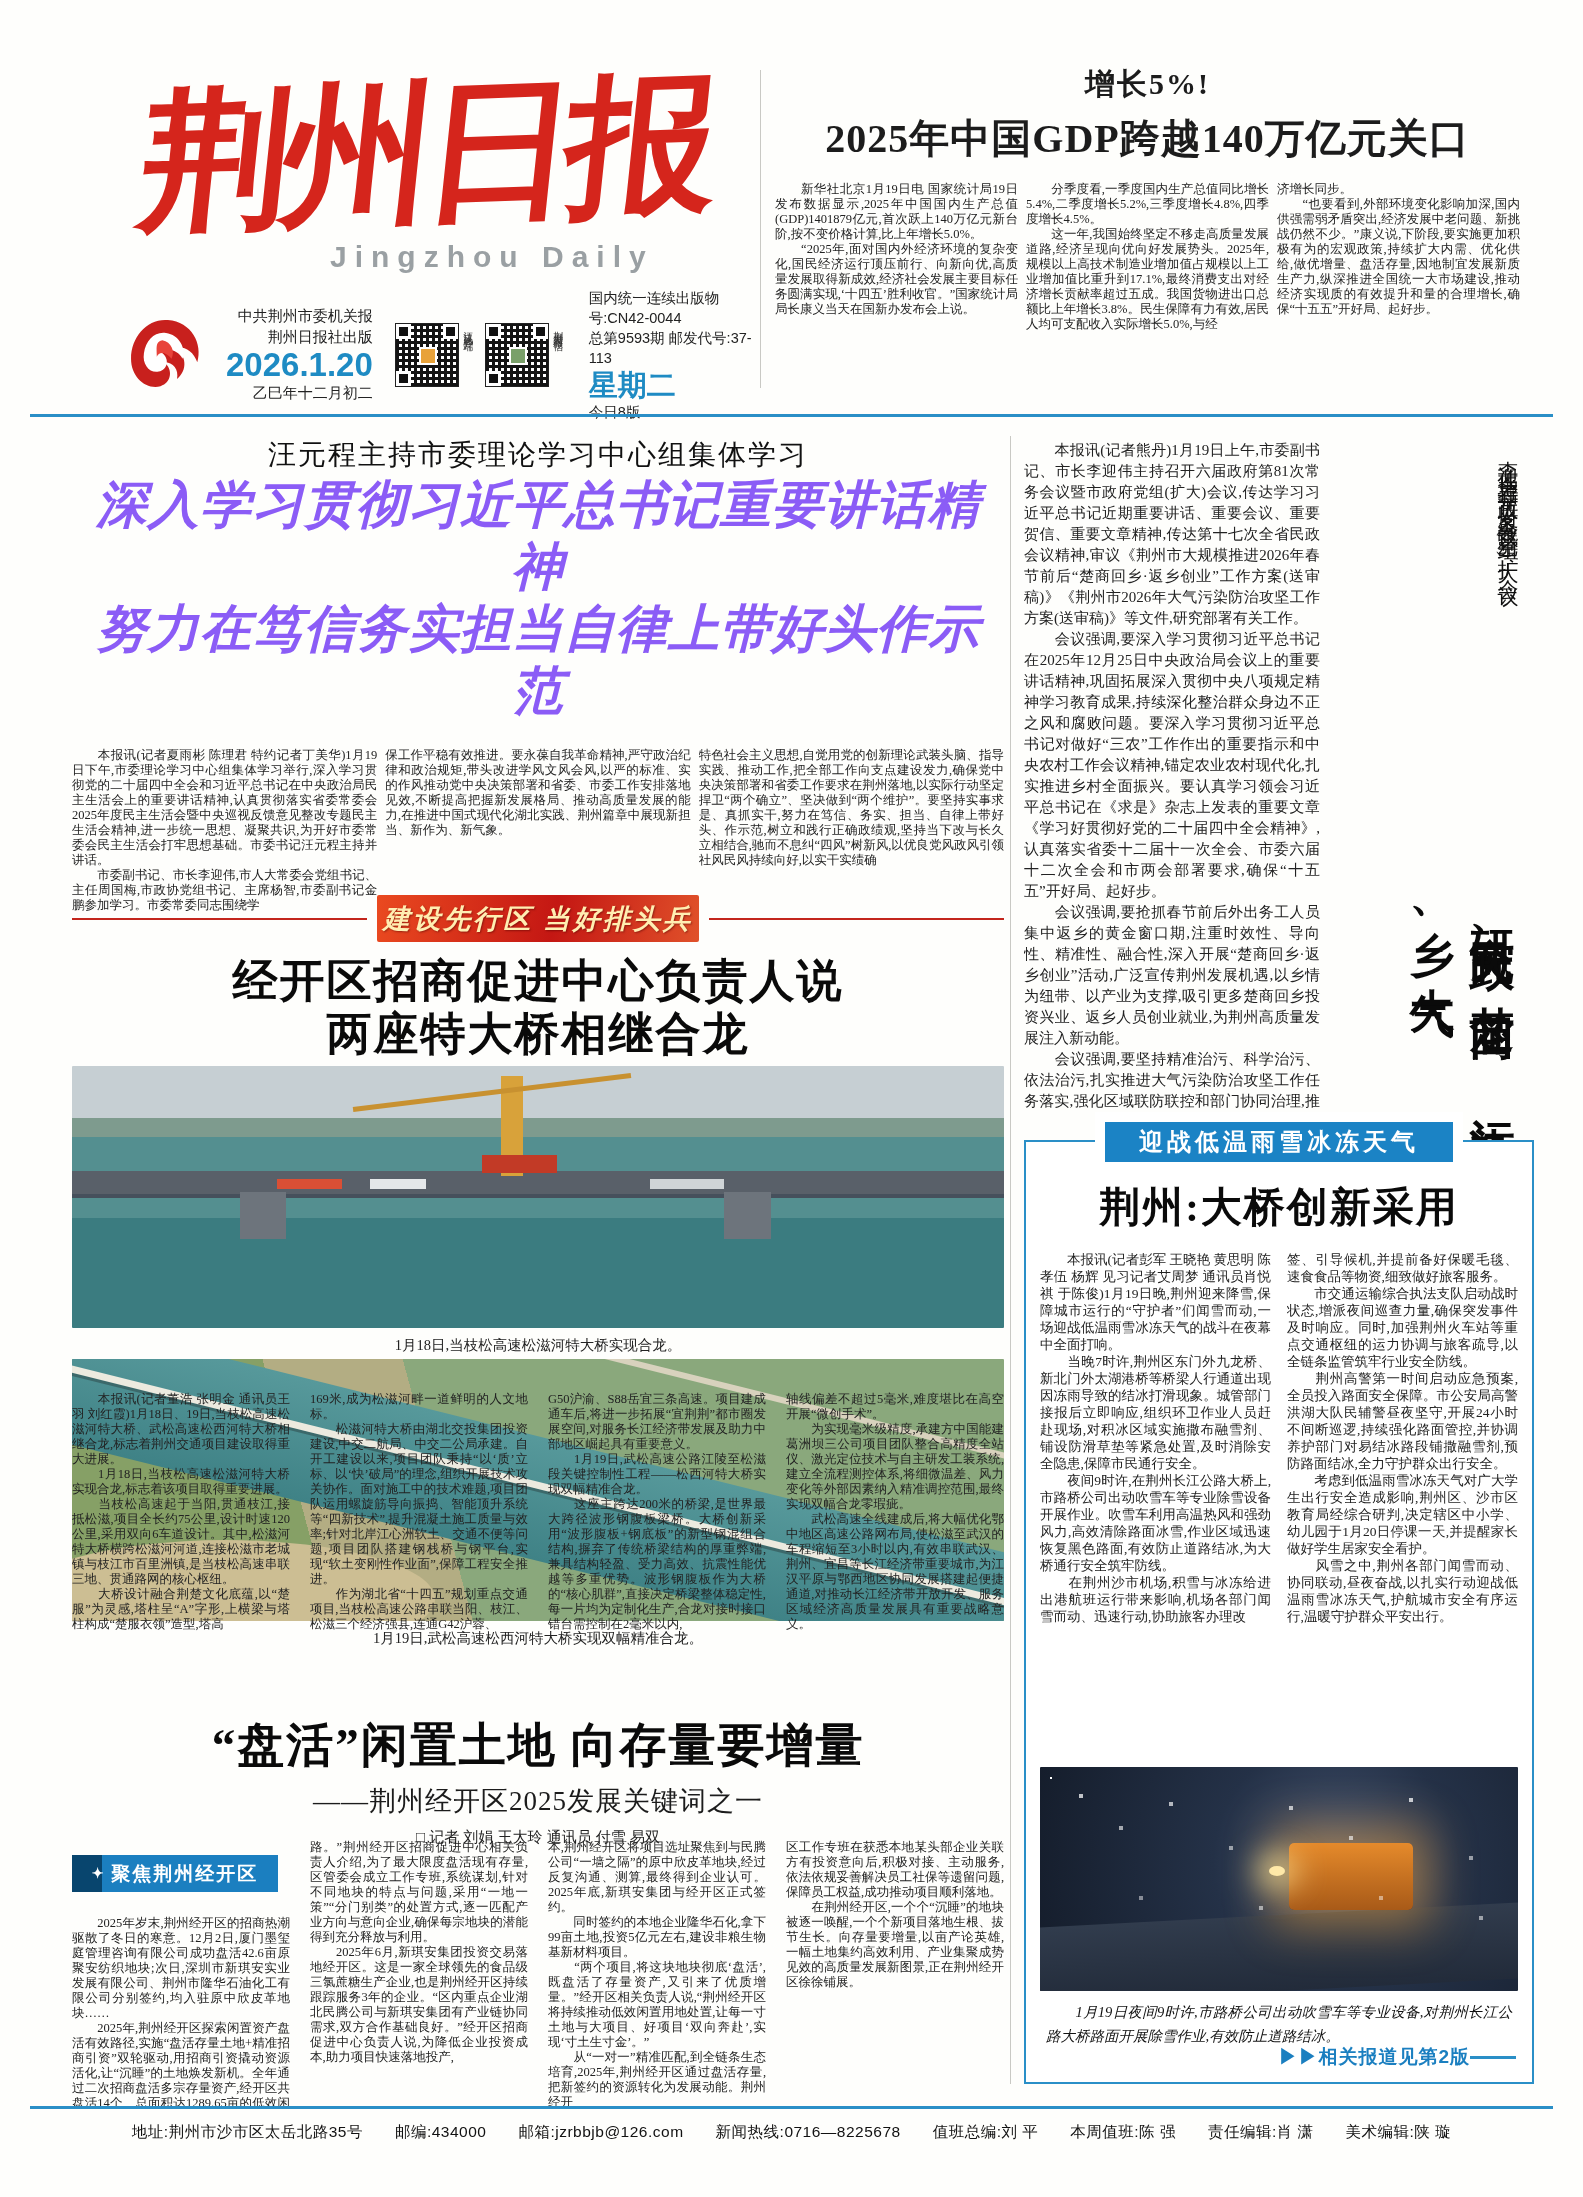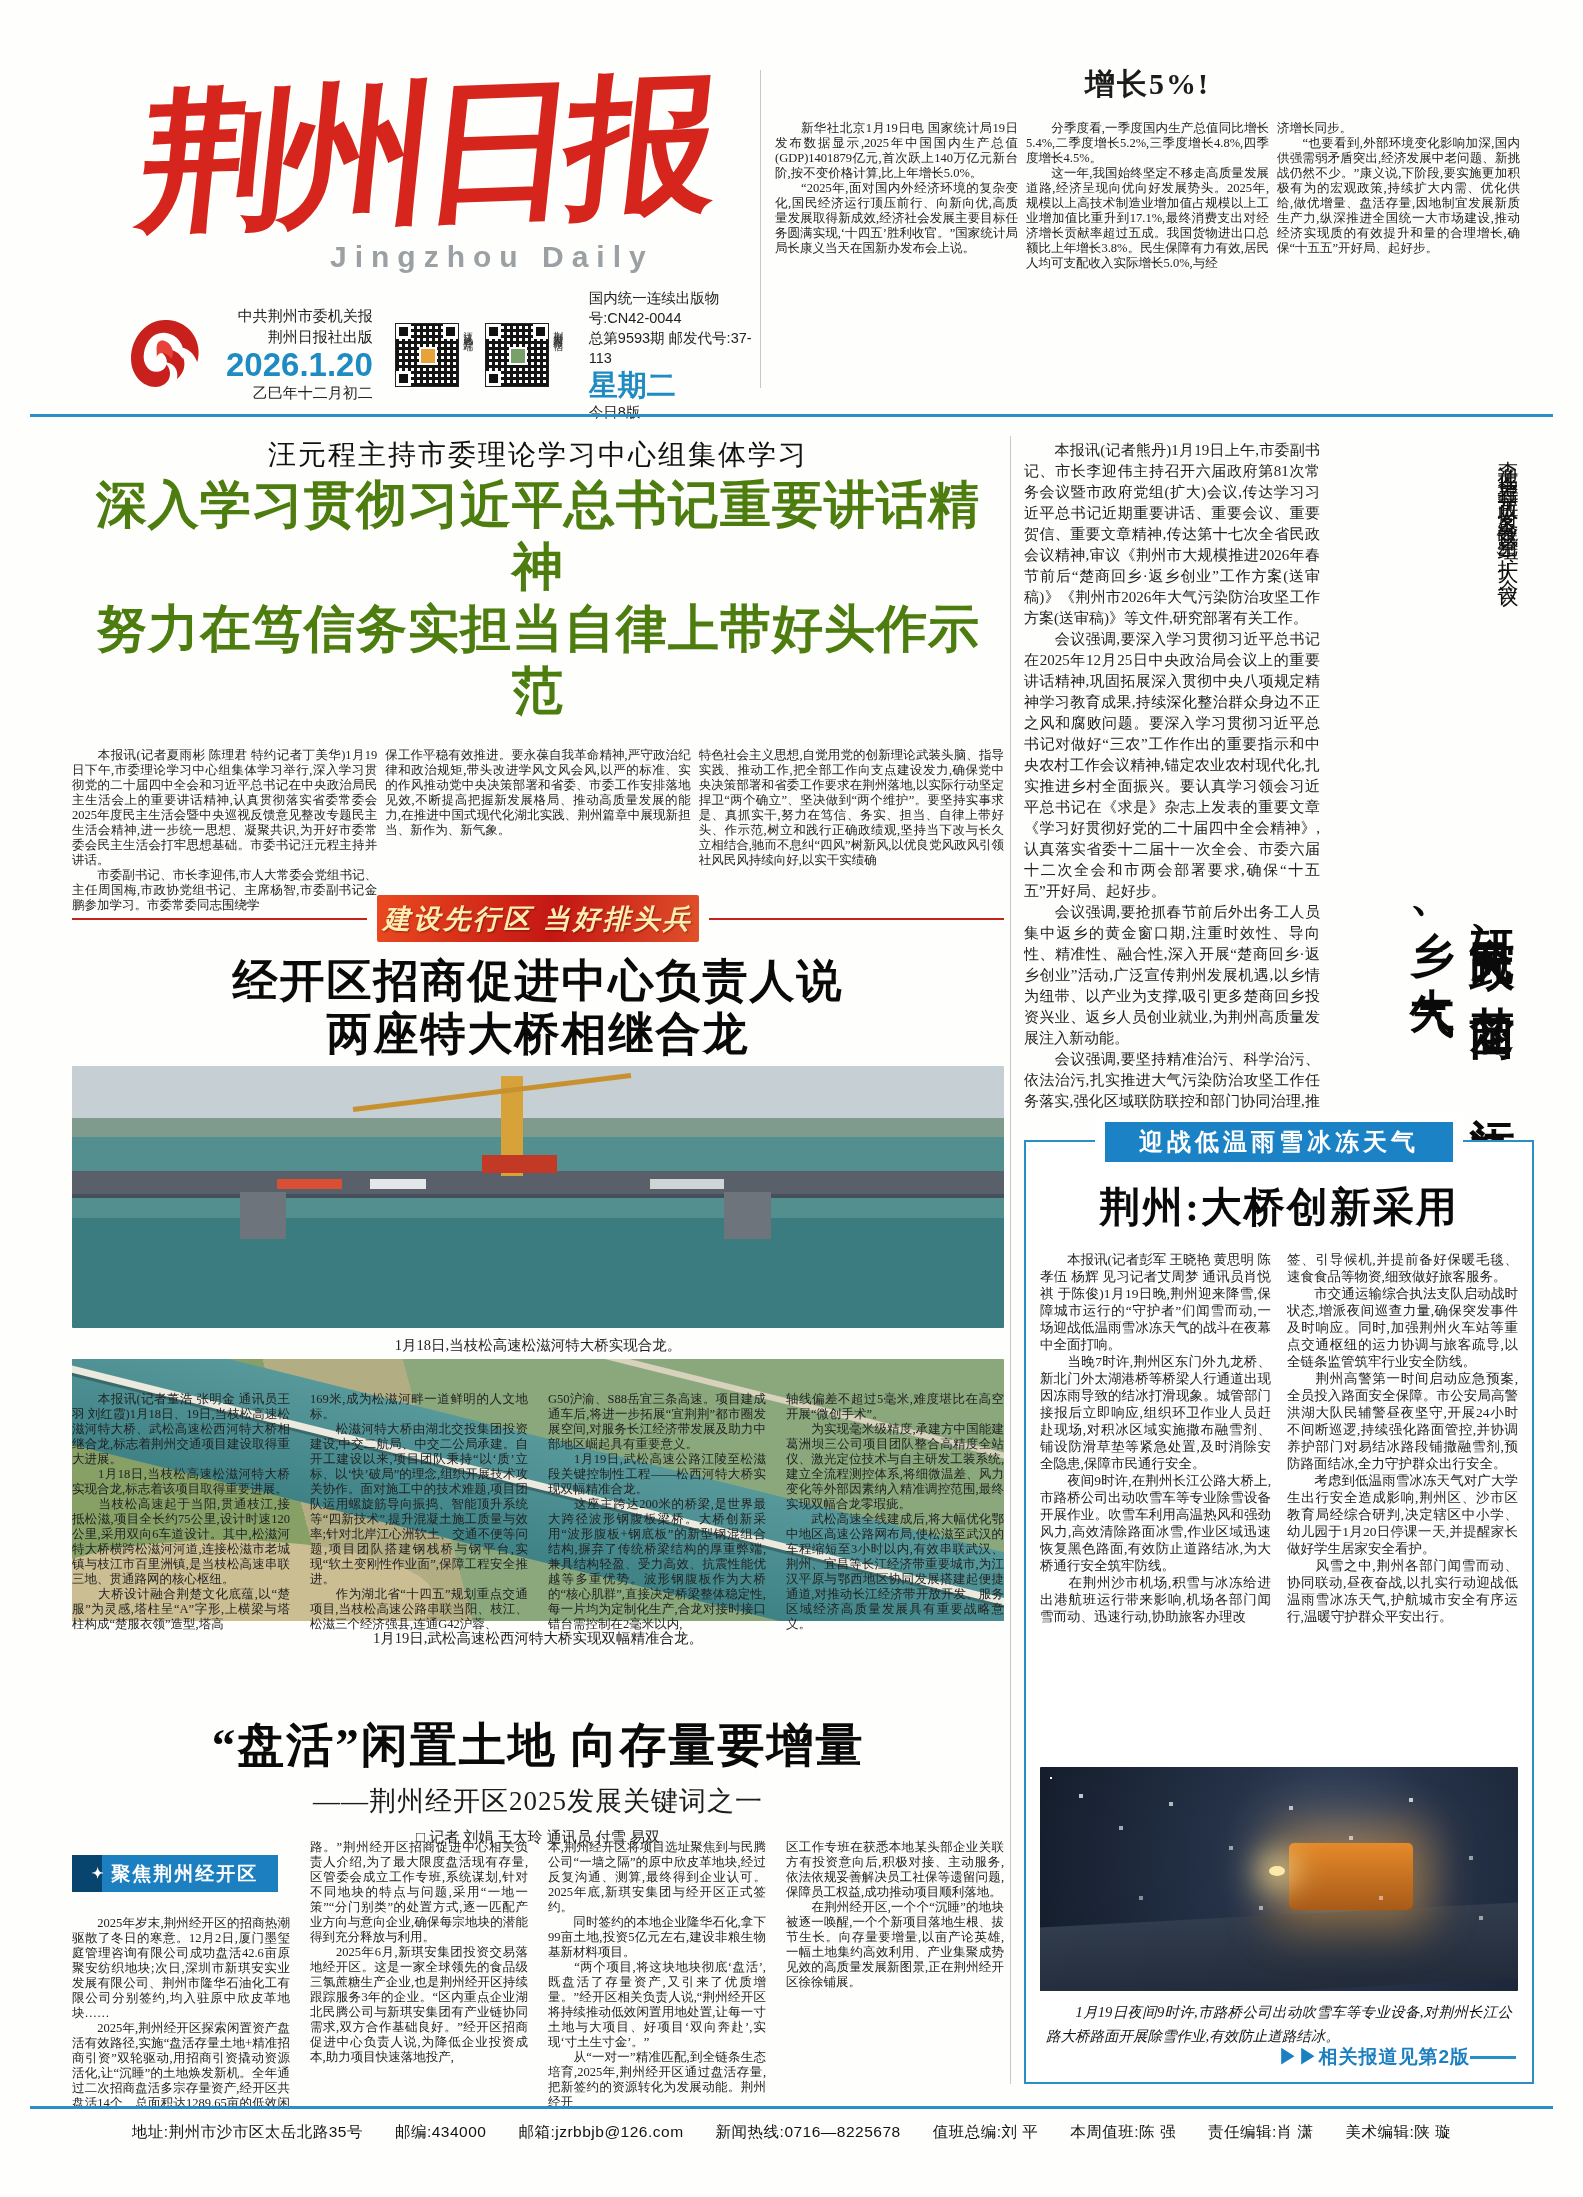--- a/index.html
+++ b/index.html
@@ -52,21 +52,21 @@
   .coltext{ flex:1; text-align:justify; white-space:pre-line; overflow:hidden;
     font-size:12.5px; line-height:15px; color:#222; }
   .gdp .coltext{ height:208px; }
   .vdiv{ position:absolute; background:#c9c9c4; width:1px; }
   .rule-blue{ position:absolute; left:30px; width:1523px; height:3px; background:#2a8fc7; }
   
   .lead{ position:absolute; left:72px; top:436px; width:932px; }
   .lead-kicker{ text-align:center; font-size:28px; letter-spacing:2px;
     font-family:"Liberation Sans",sans-serif; color:#111; }
   .lead-h{ text-align:center; font-family:"Liberation Sans",sans-serif;
-    font-weight:900; font-size:51px; line-height:62px; letter-spacing:1px; color:#4d7c0f; }
+    font-weight:900; font-size:51px; line-height:62px; letter-spacing:1px; color:#8b5cf6;font-style:italic; }
   .lead .cols{ margin-top:26px; gap:8px; }
   .lead .coltext{ height:262px; }
   
   .gov{ position:absolute; left:1024px; top:440px; width:498px; height:672px; display:flex; gap:12px; }
   .gov-text{ width:296px; height:100%; font-size:15px; line-height:21px;
     text-align:justify; white-space:pre-line; overflow:hidden; color:#222; }
   .gov-vert{ flex:1; writing-mode:vertical-rl; display:flex; gap:10px; padding-top:4px; }
   .gov-vkicker{ font-size:21px; letter-spacing:5px; color:#111; height:98%; }
   .gov-vh{ font-size:45px; font-weight:bold; letter-spacing:6px; color:#0a0a0a; }
   .gov-vh2{ padding-top:70px; }
@@ -203,20 +203,21 @@
       <div>总第9593期  邮发代号:37-113</div>
       <div class="pub-week">星期二</div>
       <div>今日8版</div>
     </div>
   </div>
 
   <div class="vdiv" style="left:760px; top:70px; height:318px;"></div>
 
   <div class="gdp">
     <div class="gdp-kicker">增长5%!</div>
+    <div class="gdp-head">2025年中国GDP跨越140万亿元关口</div>
     <div class="cols">
       <div class="coltext">　　新华社北京1月19日电  国家统计局19日发布数据显示,2025年中国国内生产总值(GDP)1401879亿元,首次跃上140万亿元新台阶,按不变价格计算,比上年增长5.0%。
 　　“2025年,面对国内外经济环境的复杂变化,国民经济运行顶压前行、向新向优,高质量发展取得新成效,经济社会发展主要目标任务圆满实现,‘十四五’胜利收官。”国家统计局局长康义当天在国新办发布会上说。</div>
       <div class="coltext">　　分季度看,一季度国内生产总值同比增长5.4%,二季度增长5.2%,三季度增长4.8%,四季度增长4.5%。
 　　这一年,我国始终坚定不移走高质量发展道路,经济呈现向优向好发展势头。2025年,规模以上高技术制造业增加值占规模以上工业增加值比重升到17.1%,最终消费支出对经济增长贡献率超过五成。我国货物进出口总额比上年增长3.8%。民生保障有力有效,居民人均可支配收入实际增长5.0%,与经</div>
       <div class="coltext">济增长同步。
 　　“也要看到,外部环境变化影响加深,国内供强需弱矛盾突出,经济发展中老问题、新挑战仍然不少。”康义说,下阶段,要实施更加积极有为的宏观政策,持续扩大内需、优化供给,做优增量、盘活存量,因地制宜发展新质生产力,纵深推进全国统一大市场建设,推动经济实现质的有效提升和量的合理增长,确保“十五五”开好局、起好步。</div>
     </div>
   </div>
 

